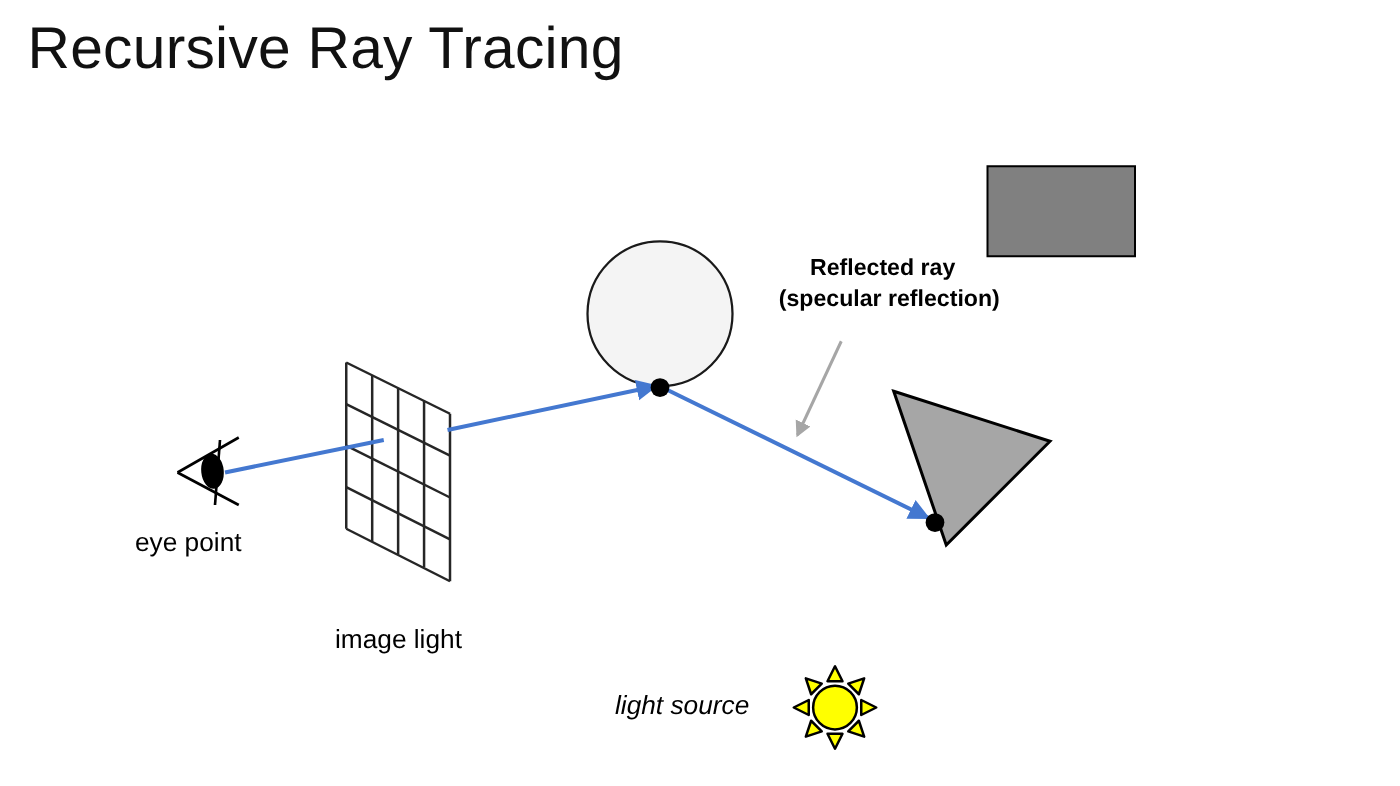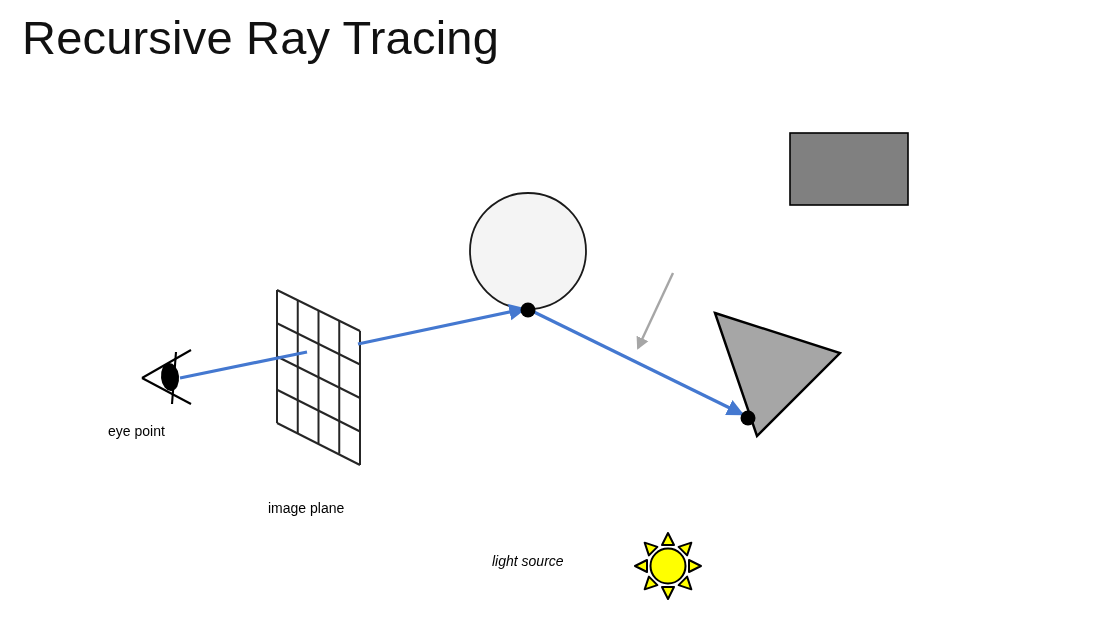--- a/index.html
+++ b/index.html
@@ -30,21 +30,21 @@
   }
   .diagram-svg {
     position: absolute;
     left: 0;
     top: 0;
     width: 1120px;
     height: 629px;
   }
   .plain-label {
     position: absolute;
-    font-size: 14px;
+    font-size: 21px;
     font-weight: 400;
     color: #000000;
     white-space: nowrap;
   }
   #label-eye-point { left: 108px; top: 423px; }
   #label-image-plane { left: 268px; top: 500px; }
   #label-light-source { left: 492px; top: 553px; font-style: italic; }
   #label-reflected-ray {
     position: absolute;
     left: 648px;
@@ -137,18 +137,22 @@
         <g transform="rotate(315)">
             <polygon points="-6,-21 6,-21 0,-33"></polygon>
           </g>
         <circle cx="0" cy="0" r="17.5"></circle>
       </g>
     </g>
   </svg>
 
   <div class="plain-label" id="label-eye-point">eye point</div>
 
-  <div class="plain-label" id="label-image-plane">image plane</div>
+  <div class="plain-label" id="label-image-plane">image light</div>
 
   <div class="plain-label" id="label-light-source">light source</div>
 
+  <div id="label-reflected-ray">
+    <span>Reflected ray</span>
+    <span class="line2">(specular reflection)</span>
+  </div>
 
 </div>
 
 </body></html>

